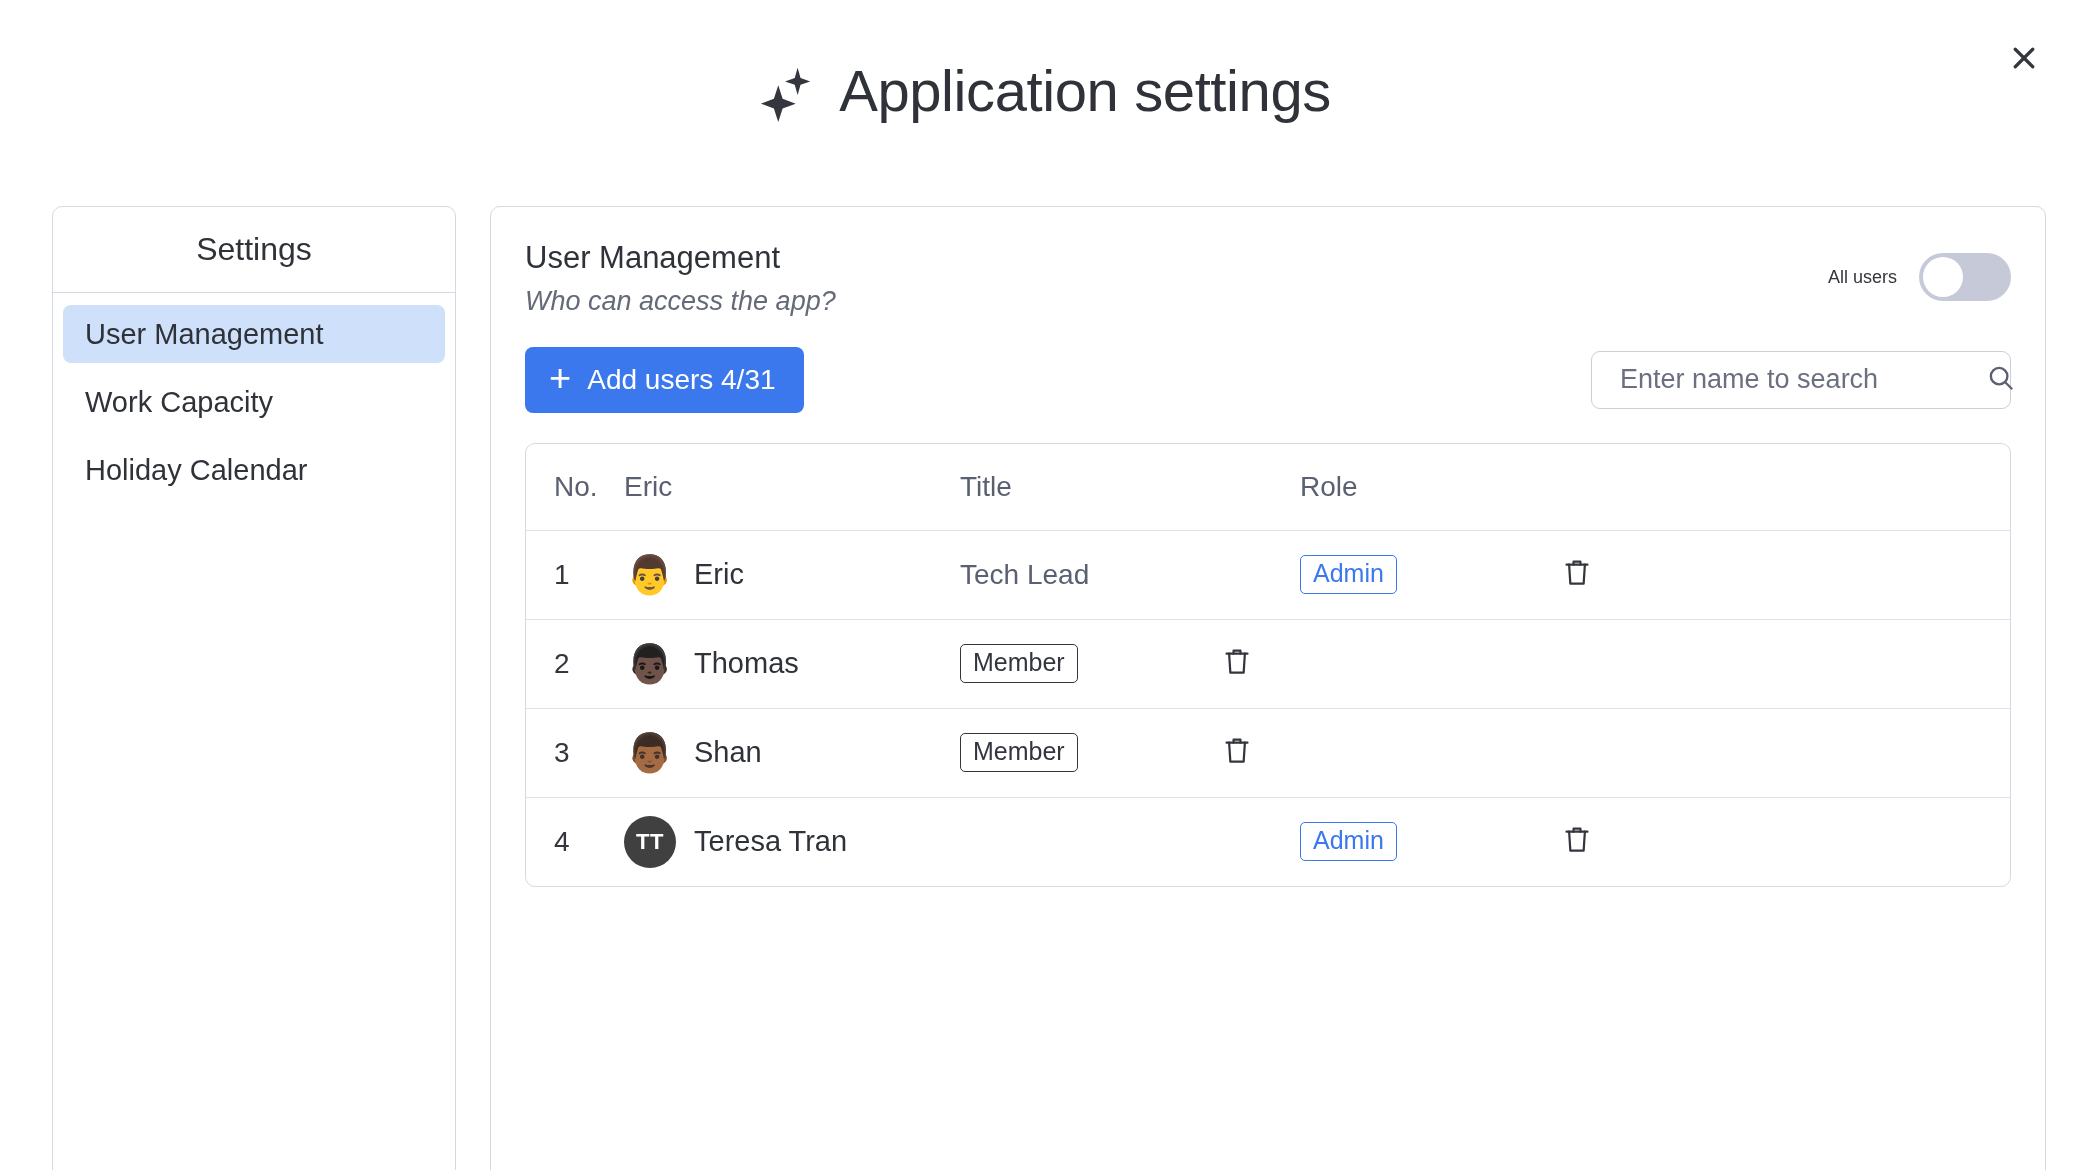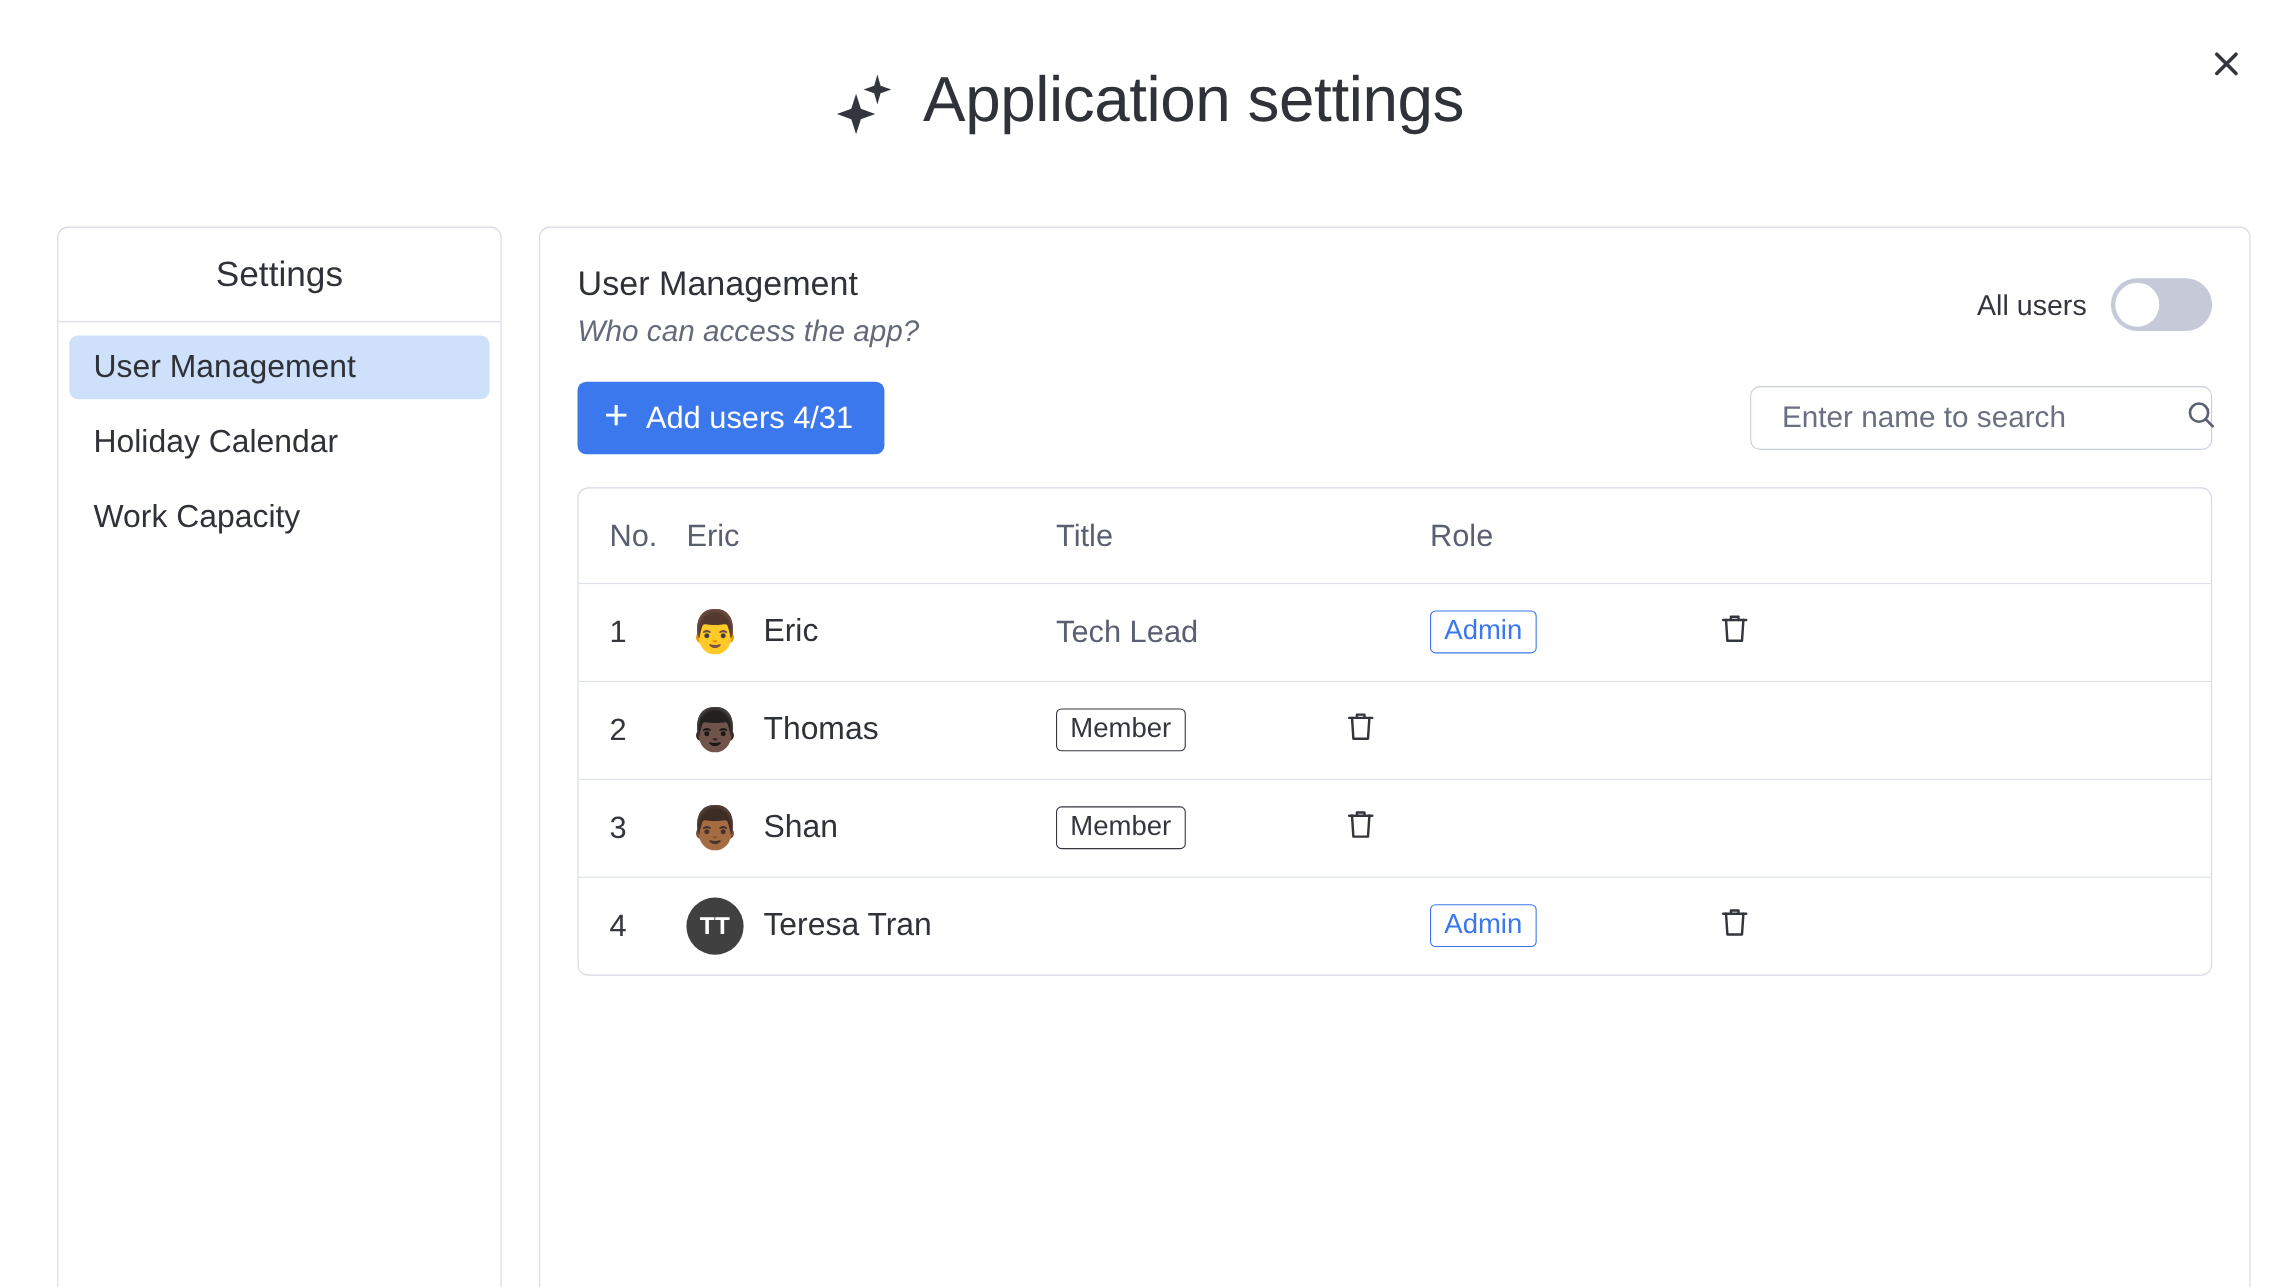--- a/index.html
+++ b/index.html
@@ -126,21 +126,21 @@
     color: #656a78;
     margin-top: 8px;
   }
   .toggle-wrap {
     display: flex;
     align-items: center;
     gap: 22px;
     margin-top: 14px;
   }
   .toggle-label {
-    font-size: 26px;
+    font-size: 18px;
     color: #33363d;
   }
   .toggle {
     width: 92px;
     height: 48px;
     border-radius: 24px;
     background: #c6cad8;
     position: relative;
     cursor: pointer;
   }
@@ -300,24 +300,24 @@
 
 <div class="layout">
 
   <div class="sidebar">
     <div class="sidebar-title">Settings</div>
     <div class="sidebar-items">
       <div class="sidebar-item active">
         <span>User Management</span>
       </div>
       <div class="sidebar-item">
+        <span>Work Capacity</span>
+      </div>
+      <div class="sidebar-item">
         <span>Holiday Calendar</span>
-      </div>
-      <div class="sidebar-item">
-        <span>Work Capacity</span>
       </div>
     </div>
   </div>
 
   <div class="main-panel">
 
     <div class="panel-head">
       <div>
         <div class="panel-heading">User Management</div>
         <div class="panel-sub">Who can access the app?</div>

